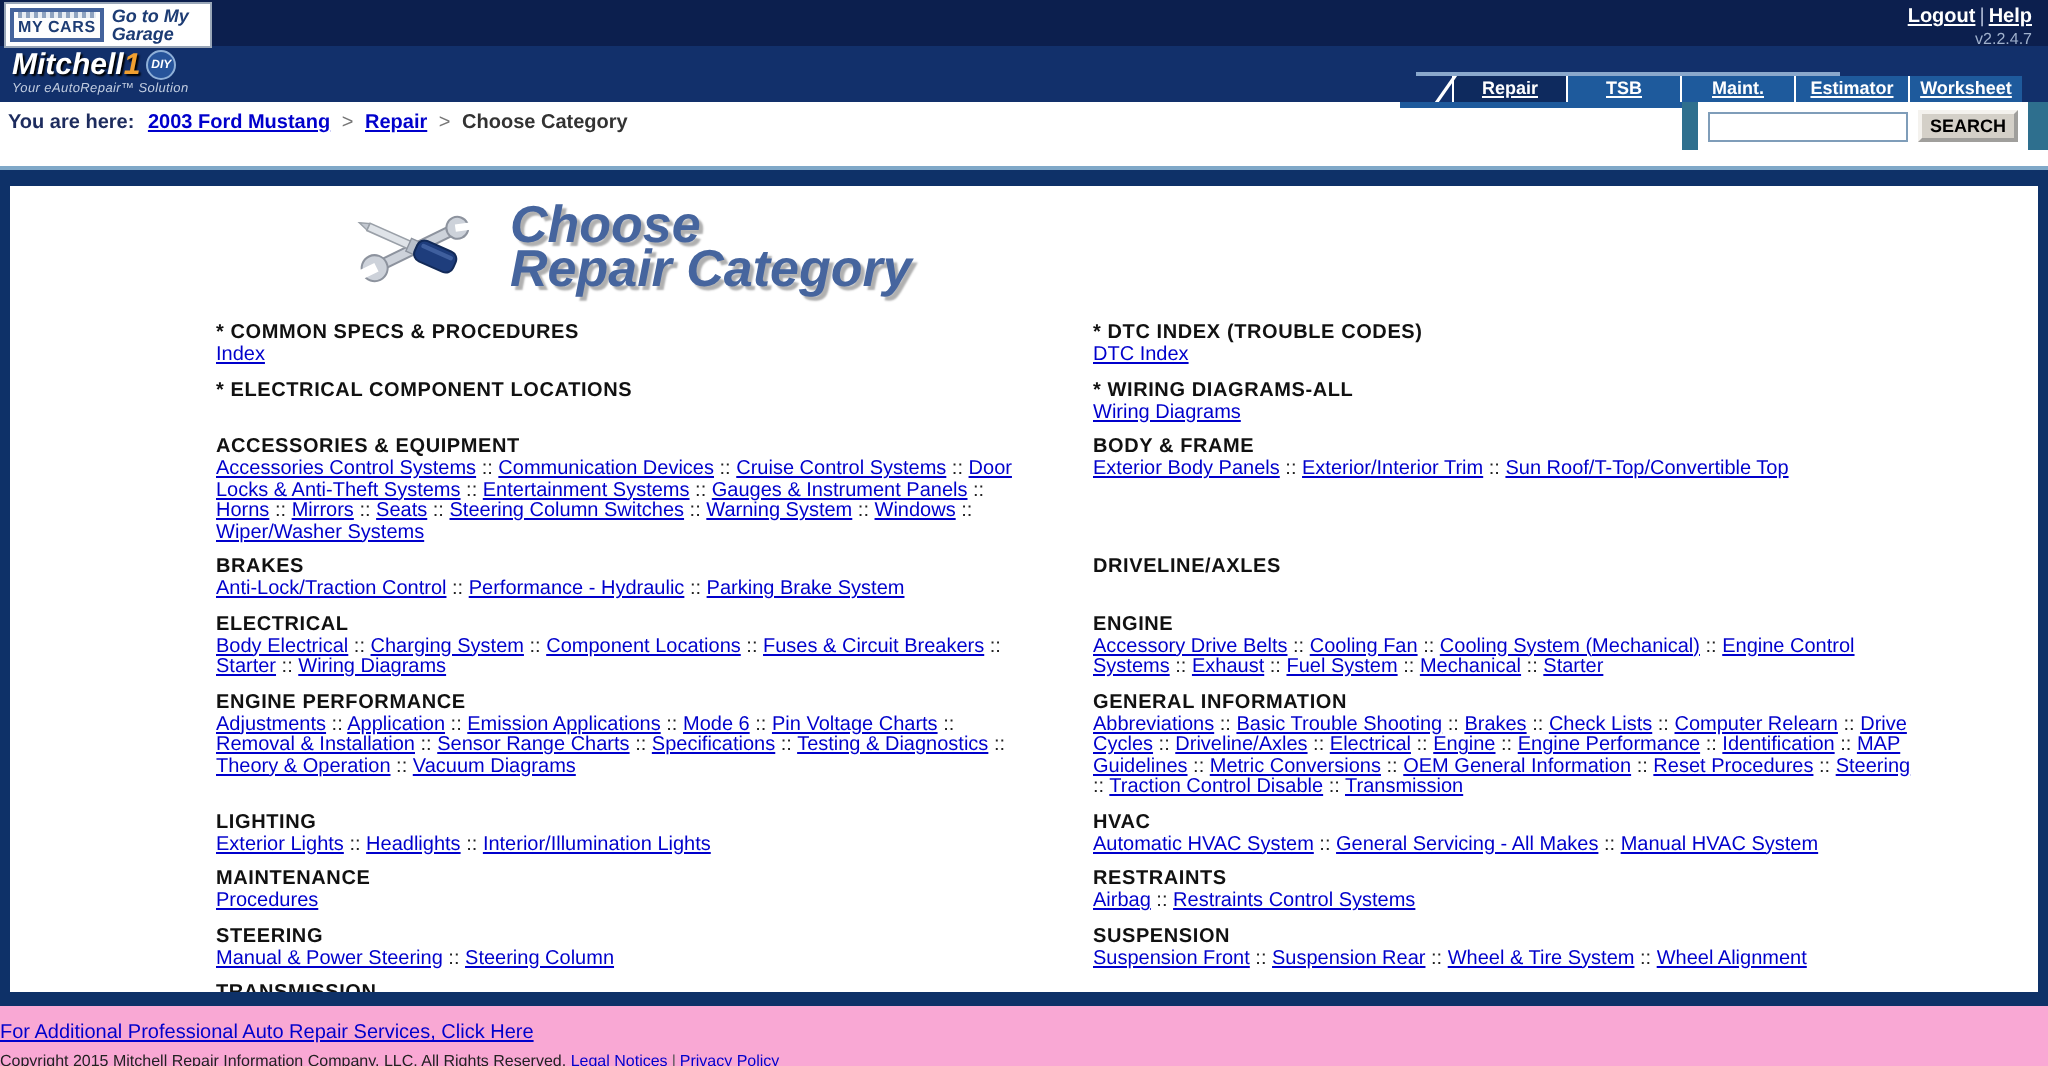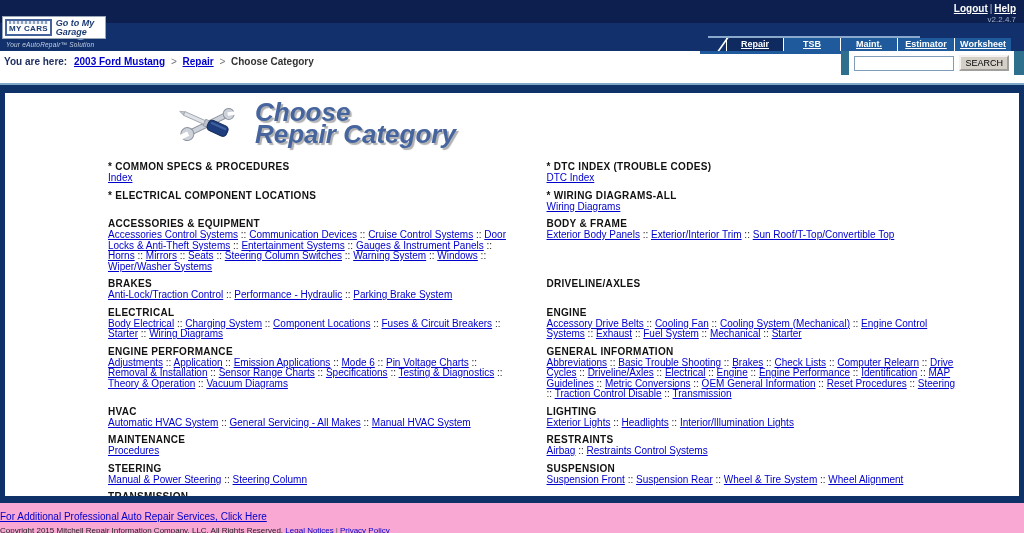--- a/index.html
+++ b/index.html
@@ -1,21 +1,21 @@
 <!DOCTYPE html>
 <html><head>
 <meta charset="utf-8">
 <style>
   * { margin:0; padding:0; box-sizing:border-box; }
   html,body { width:1024px; height:533px; overflow:hidden; background:#fff;
     font-family:"Liberation Sans", sans-serif; }
 
   
   .topbar { position:relative; height:23px; background:#0c1f4e; z-index:5; }
-  .mycars { position:absolute; left:2px; top:16px; height:23px; background:#fff;
+  .mycars { position:absolute; left:2px; top:1px; height:23px; background:#fff;
     border:1px solid #9aa7b8; display:flex; align-items:center; gap:4px; padding:1px 5px 1px 2px; cursor:pointer; }
   .plate { display:inline-flex; flex-direction:column; border:2px solid #44639c; background:#fdfdfd; padding:0 2px 1px 2px; }
   .plate-band { height:3px; width:100%; background:repeating-linear-gradient(90deg,#8fa3c0 0 2px,#e8edf4 2px 4px); margin-bottom:1px; }
   .plate-text { font-size:8px; font-weight:bold; color:#1d3c74; letter-spacing:0.3px; line-height:8px; }
   .garage-text { font-size:9px; line-height:9px; font-weight:bold; font-style:italic; color:#1d3c74; width:44px; }
   .toplinks { position:absolute; right:8px; top:3px; text-align:right; font-size:10px; color:#fff; font-weight:bold; }
   .toplinks a { color:#fff; text-decoration:underline; cursor:pointer; }
   .toplinks .sep { font-weight:normal; color:#aebbd4; margin:0 2px; }
   .version { font-size:8px; font-weight:normal; color:#9fb0cc; margin-top:1px; }
 
@@ -40,21 +40,21 @@
   
   .crumbrow { position:relative; height:32px; background:#fff; }
   .breadcrumb { padding:5px 0 0 4px; font-size:10px; color:#444; }
   .crumb-prefix { font-weight:bold; color:#1d2c5e; margin-right:4px; }
   .crumb-link { color:#0000cc; font-weight:bold; text-decoration:underline; cursor:pointer; }
   .crumb-sep { color:#777; margin:0 3px; }
   .crumb-current { font-weight:bold; color:#333; }
   .search-area { position:absolute; right:0; top:0; height:24px; background:#2e6f8e; display:flex; align-items:stretch; padding:0 10px 0 8px; z-index:6; }
   .search-panel { background:#fff; display:flex; align-items:center; gap:5px; padding:0 5px; }
   .search-input { width:100px; height:15px; border:1px solid #7f9db9; font-size:10px; padding:0 2px; }
-  .search-btn { font-family:"Liberation Sans", sans-serif; font-size:9px; font-weight:normal; color:#000;
+  .search-btn { font-family:"Liberation Sans", sans-serif; font-size:9px; font-weight:bold; color:#000;
     background:#d4d0c8; border:2px outset #f4f2ee; padding:1px 4px; cursor:pointer; }
 
   .lightline { height:2px; background:#7fa8c8; }
 
   
   .main-frame { height:418px; background:#fff; overflow:hidden;
     border-top:8px solid #0e3168; border-bottom:7px solid #0e3168;
     border-left:5px solid #0e3168; border-right:5px solid #0e3168; }
   .title-block { display:flex; align-items:flex-start; padding:8px 0 0 170px; height:54px; }
   .title-text { margin-left:14px; font-size:26px; line-height:22px; font-weight:bold; font-style:italic;
@@ -199,26 +199,26 @@
       </div>
       <div class="cat">
         <div class="cat-head">ENGINE PERFORMANCE</div>
         <div class="cat-links"><a>Adjustments</a><span class="sep"> :: </span><a>Application</a><span class="sep"> :: </span><a>Emission Applications</a><span class="sep"> :: </span><a>Mode 6</a><span class="sep"> :: </span><a>Pin Voltage Charts</a><span class="sep"> :: </span><a>Removal &amp; Installation</a><span class="sep"> :: </span><a>Sensor Range Charts</a><span class="sep"> :: </span><a>Specifications</a><span class="sep"> :: </span><a>Testing &amp; Diagnostics</a><span class="sep"> :: </span><a>Theory &amp; Operation</a><span class="sep"> :: </span><a>Vacuum Diagrams</a></div>
       </div>
       <div class="cat">
         <div class="cat-head">GENERAL INFORMATION</div>
         <div class="cat-links"><a>Abbreviations</a><span class="sep"> :: </span><a>Basic Trouble Shooting</a><span class="sep"> :: </span><a>Brakes</a><span class="sep"> :: </span><a>Check Lists</a><span class="sep"> :: </span><a>Computer Relearn</a><span class="sep"> :: </span><a>Drive Cycles</a><span class="sep"> :: </span><a>Driveline/Axles</a><span class="sep"> :: </span><a>Electrical</a><span class="sep"> :: </span><a>Engine</a><span class="sep"> :: </span><a>Engine Performance</a><span class="sep"> :: </span><a>Identification</a><span class="sep"> :: </span><a>MAP Guidelines</a><span class="sep"> :: </span><a>Metric Conversions</a><span class="sep"> :: </span><a>OEM General Information</a><span class="sep"> :: </span><a>Reset Procedures</a><span class="sep"> :: </span><a>Steering</a><span class="sep"> :: </span><a>Traction Control Disable</a><span class="sep"> :: </span><a>Transmission</a></div>
       </div>
       <div class="cat">
+        <div class="cat-head">LIGHTING</div>
+        <div class="cat-links"><a>Exterior Lights</a><span class="sep"> :: </span><a>Headlights</a><span class="sep"> :: </span><a>Interior/Illumination Lights</a></div>
+      </div>
+      <div class="cat">
         <div class="cat-head">HVAC</div>
         <div class="cat-links"><a>Automatic HVAC System</a><span class="sep"> :: </span><a>General Servicing - All Makes</a><span class="sep"> :: </span><a>Manual HVAC System</a></div>
-      </div>
-      <div class="cat">
-        <div class="cat-head">LIGHTING</div>
-        <div class="cat-links"><a>Exterior Lights</a><span class="sep"> :: </span><a>Headlights</a><span class="sep"> :: </span><a>Interior/Illumination Lights</a></div>
       </div>
       <div class="cat">
         <div class="cat-head">MAINTENANCE</div>
         <div class="cat-links"><a>Procedures</a></div>
       </div>
       <div class="cat">
         <div class="cat-head">RESTRAINTS</div>
         <div class="cat-links"><a>Airbag</a><span class="sep"> :: </span><a>Restraints Control Systems</a></div>
       </div>
       <div class="cat">

